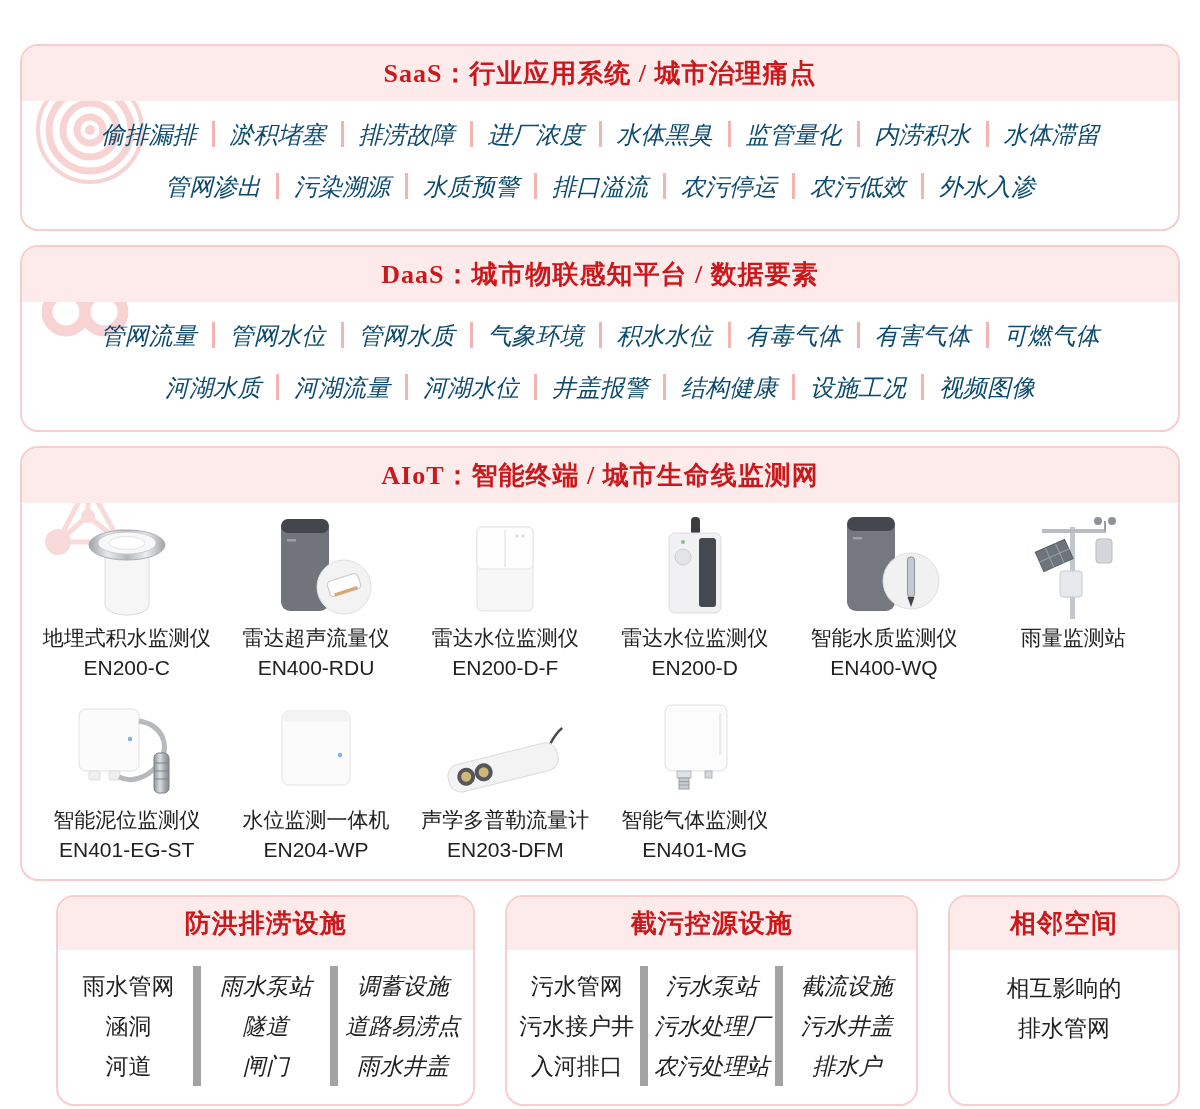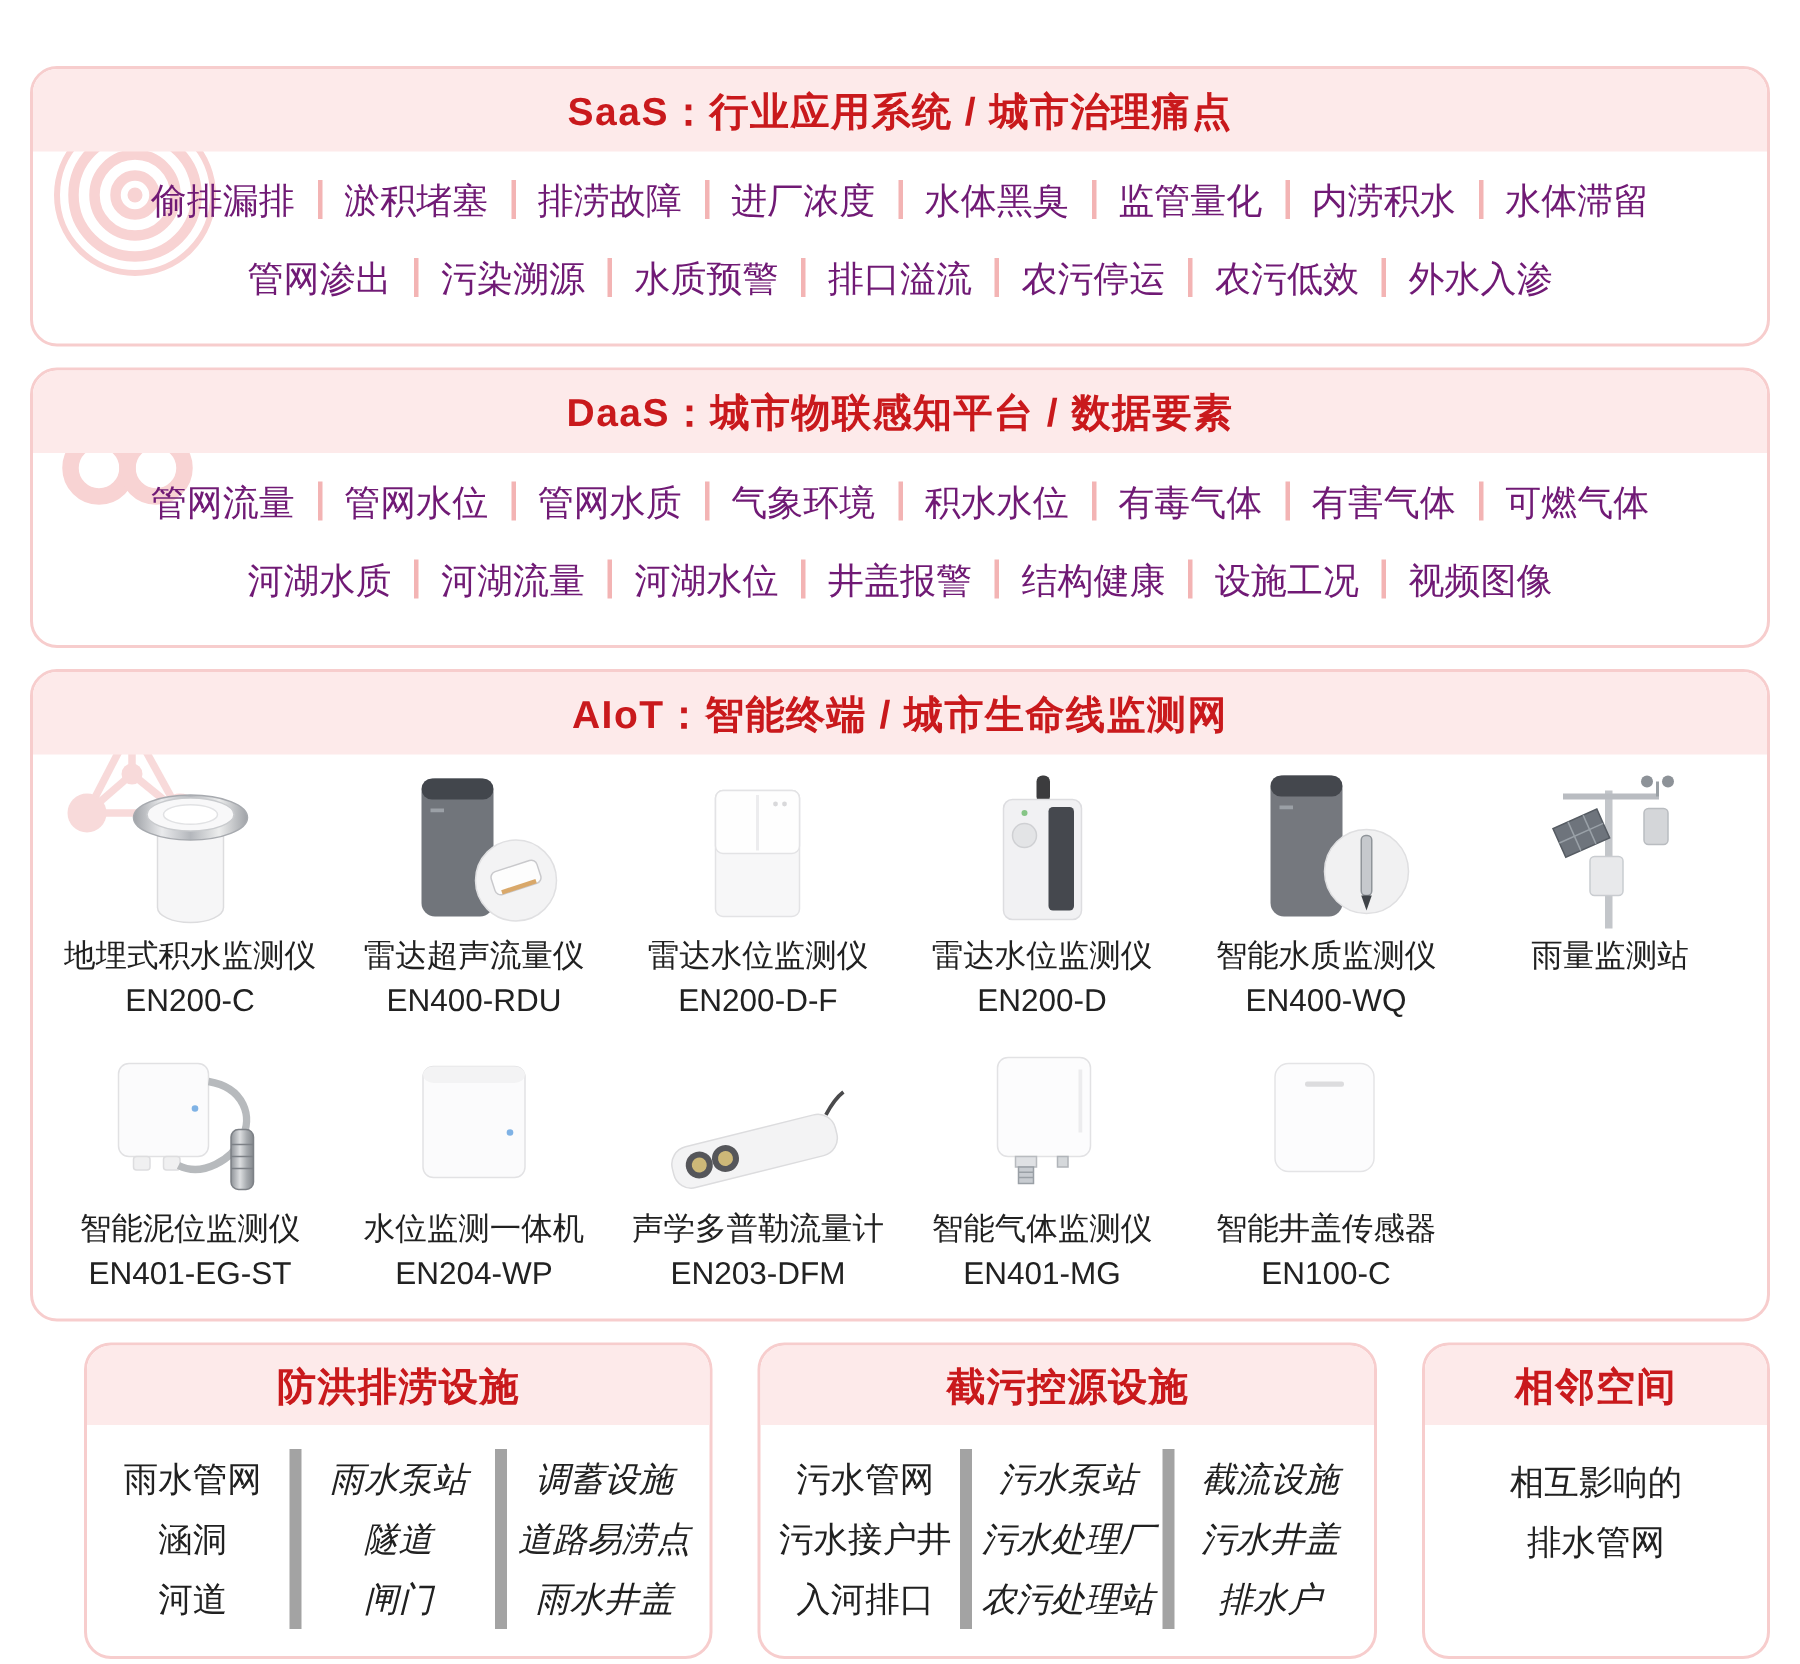--- a/index.html
+++ b/index.html
@@ -23,29 +23,30 @@
     background: #fdeaea;
     text-align: center;
     padding: 13px 10px 12px;
   }
   .panel-title {
     font-size: 26px;
     font-weight: bold;
     color: #c9191c;
     line-height: 30px;
     letter-spacing: 1px;
+    font-family: Liberation Serif, serif;
   }
   .wm { position: absolute; z-index: 1; pointer-events: none; }
   .wm-saas { left: 12px; top: 28px; }
   .wm-daas { left: 14px; top: 34px; }
   .wm-aiot { left: 16px; top: 16px; }
 
   .tag-rows { position: relative; z-index: 2; padding: 8px 24px 16px; }
   .tag-row { text-align: center; font-size: 24px; line-height: 52px; white-space: nowrap; }
-  .tag { display: inline-block; color: #701a75; }
+  .tag { display: inline-block; color: #0c4a6e; font-style: italic; }
   .tag + .tag::before {
     content: "";
     display: inline-block;
     width: 3px; height: 26px;
     background: #f3b4b4;
     margin: 0 15px;
     vertical-align: -4px;
   }
 
   .device-grid {
@@ -334,32 +335,20 @@
             <line x1="44" y1="88" x2="54" y2="88" stroke="#9aa0a6"></line>
             <rect x="70" y="74" width="7" height="7" fill="#d5d8db" stroke="#b0b4b9"></rect>
           </svg>
         </div>
         <figcaption>
           <div class="device-name">智能气体监测仪</div>
           <div class="device-model">EN401-MG</div>
         </figcaption>
       </figure>
 
-      <figure class="device" style="margin:0">
-        <div class="device-art">
-          <svg width="120" height="108" viewBox="0 0 120 108">
-            <rect x="26" y="12" width="66" height="72" rx="9" fill="#fcfcfd" stroke="#e4e4e6"></rect>
-            <rect x="46" y="24" width="26" height="3.5" rx="1.5" fill="#dcdcde"></rect>
-          </svg>
-        </div>
-        <figcaption>
-          <div class="device-name">智能井盖传感器</div>
-          <div class="device-model">EN100-C</div>
-        </figcaption>
-      </figure>
 
     </div>
   </section>
 
   <div class="bottom-row">
 
     <section class="panel flood-panel">
       <div class="facility-header">
         <span class="panel-title">防洪排涝设施</span>
       </div>

